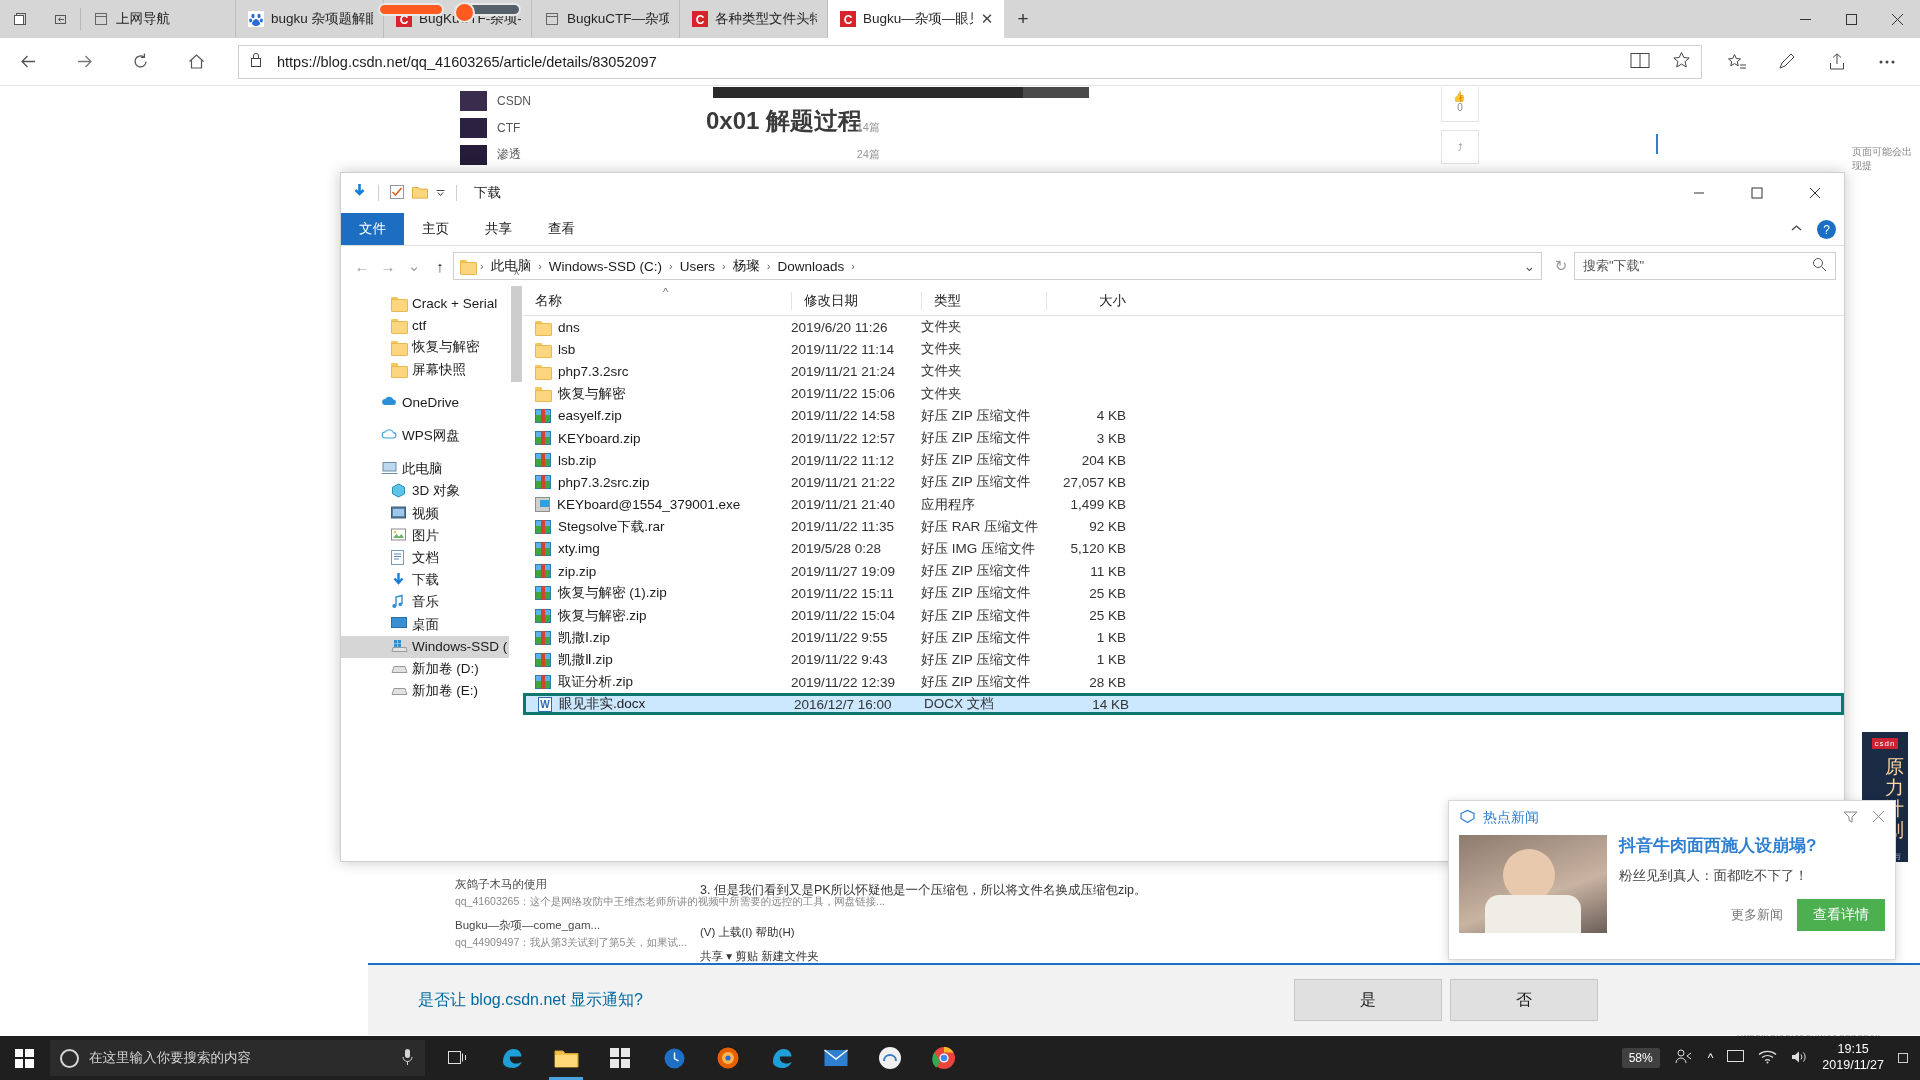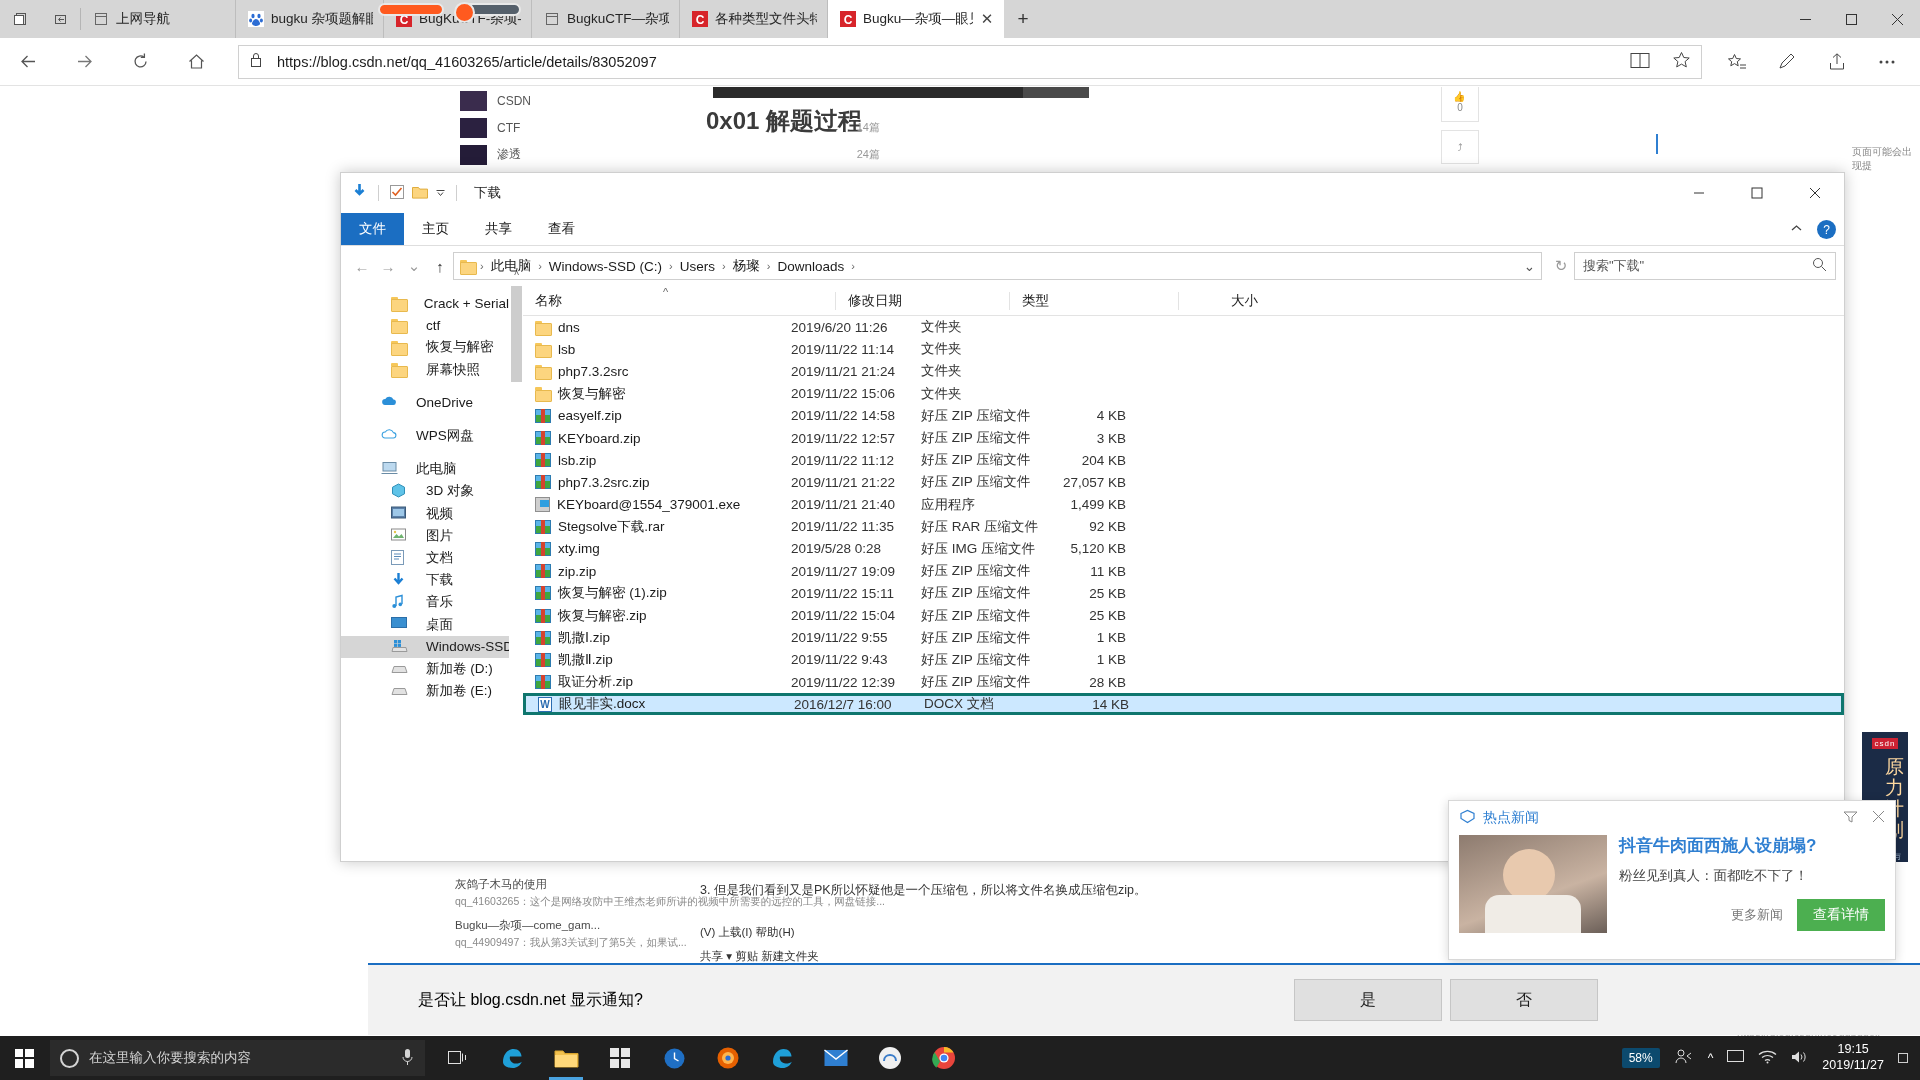--- a/index.html
+++ b/index.html
@@ -145,31 +145,31 @@
     width:262px; height:28px; border:1px solid #cfcfcf; display:flex; align-items:center;
     padding:0 8px; font-size:13px; color:#555; gap:6px;
   }
   .searchbox .placeholder { flex:1; }
 
   .ex-body { flex:1; display:flex; min-height:0; }
   .ex-nav {
     width:168px; border-right:0px; background:#fff; padding-top:6px;
     font-size:13.5px; color:#1b1b1b; overflow:hidden; position:relative;
   }
-  .navitem { height:22.2px; display:flex; align-items:center; gap:19px; padding-left:28px; white-space:nowrap; }
+  .navitem { height:22.2px; display:flex; align-items:center; gap:5px; padding-left:28px; white-space:nowrap; }
   .navitem.lvl2 { padding-left:40px; }
   .navitem.lvl3 { padding-left:50px; }
   .navitem.sel { background:#d6d6d6; }
   .navspacer { height:11px; }
   .ic { width:16px; height:16px; flex:none; display:block; }
 
   .ex-list { flex:1; display:flex; flex-direction:column; min-width:0; position:relative; }
   .colhead {
     height:30px; display:flex; align-items:center; font-size:13.5px; color:#222;
-    border-bottom:1px solid #e3e3e3; position:relative; background:#fff;gap:44px;
+    border-bottom:1px solid #e3e3e3; position:relative; background:#fff;
   }
   .ch { padding-left:12px; border-left:1px solid #e3e3e3; height:18px; display:flex; align-items:center; }
   .ch:first-child { border-left:none; }
   .c-name { width:268px; }
   .c-date { width:130px; }
   .c-type { width:125px; }
   .c-size { width:90px; text-align:right; justify-content:flex-end; padding-right:10px; }
   .sortmark { position:absolute; left:140px; top:0px; color:#666; font-size:11px; }
 
   .rows { flex:1; overflow:hidden; }
@@ -200,21 +200,21 @@
   .doc-ic { width:14px; height:15px; background:#fff; border:1px solid #2b6cb0; position:relative; }
   .doc-ic:after { content:"W"; position:absolute; inset:0; color:#2b6cb0; font-size:10px;
       display:flex; align-items:center; justify-content:center; font-weight:bold; }
 
   
   .notifbar {
     position:absolute; left:368px; top:963px; width:1552px; height:72px;
     background:#f2f2f2; border-top:2px solid #1b6ec2; display:flex; align-items:center;
     padding-left:50px; gap:0;
   }
-  .notif-text { font-size:16px; color:#000000; }
+  .notif-text { font-size:16px; color:#0369a1; }
   .notif-btns { margin-left:auto; display:flex; gap:8px; padding-right:322px; }
   .nbtn { width:148px; height:42px; background:#e0e0e0; border:1px solid #c6c6c6;
           display:flex; align-items:center; justify-content:center; font-size:16px; color:#1b1b1b; }
 
   
   .newspop {
     position:absolute; left:1448px; top:800px; width:448px; height:160px;
     background:#ffffff; border:1px solid #d8d8d8; box-shadow:0 2px 10px rgba(0,0,0,.16);
   }
   .np-head { height:34px; display:flex; align-items:center; padding:0 10px; gap:7px; }
@@ -242,21 +242,21 @@
   .tb-search {
     width:375px; height:36px; background:#2b2b2b; display:flex; align-items:center;
     gap:10px; padding:0 10px; margin-left:2px; color:#d4d4d4; font-size:13.5px;
   }
   .tb-circle { width:19px; height:19px; border:2px solid #d4d4d4; border-radius:50%; flex:none; }
   .tb-mic { margin-left:auto; }
   .tb-icons { display:flex; align-items:center; gap:0; margin-left:6px; }
   .tbi { width:54px; height:44px; display:flex; align-items:center; justify-content:center; position:relative; }
   .tbi.act:after { content:""; position:absolute; left:10px; right:10px; bottom:0; height:3px; background:#4aa3e0; }
   .tray { margin-left:auto; display:flex; align-items:center; gap:14px; padding-right:12px; font-size:12px; }
-  .battery { background:#0c4a6e; color:#fff; font-size:12px; padding:3px 7px; border-radius:2px; }
+  .battery { background:#404040; color:#fff; font-size:12px; padding:3px 7px; border-radius:2px; }
   .clock { text-align:center; line-height:1.25; font-size:12.5px; }
   .traysq { width:10px; height:10px; border:1px solid #cfcfcf; }
 </style>
 </head>
 <body>
 
 <div class="browser">
 
   <div class="page">
     <div class="darkbar">

